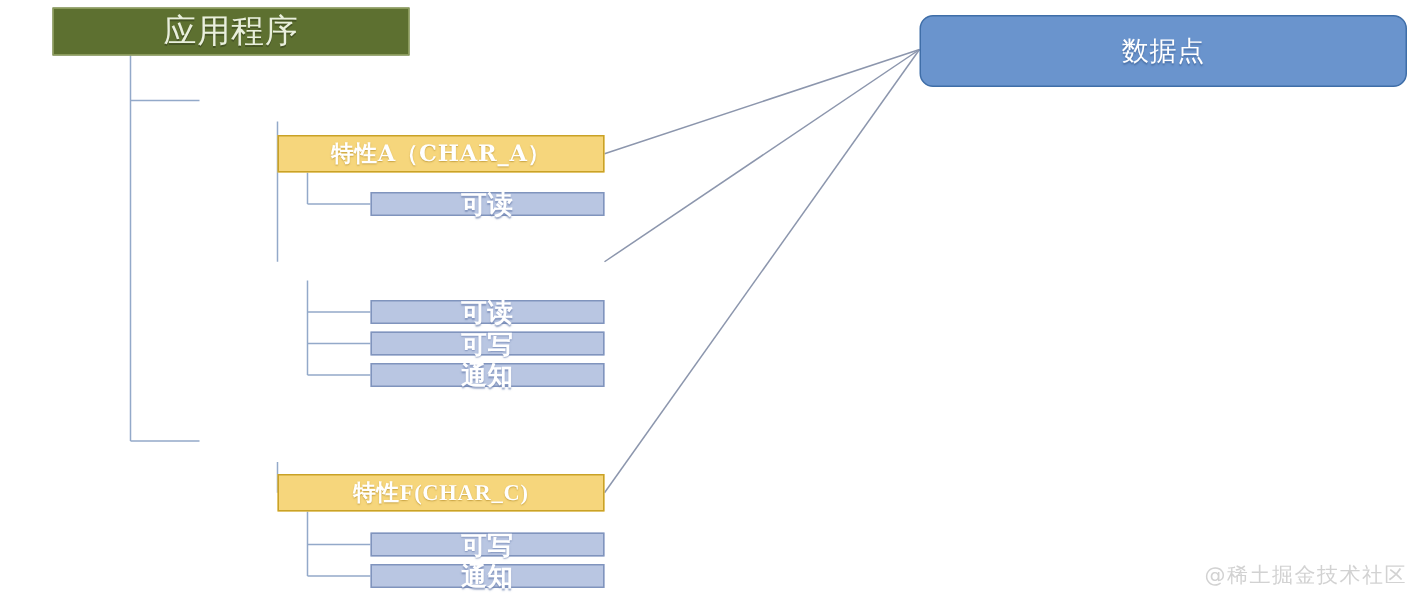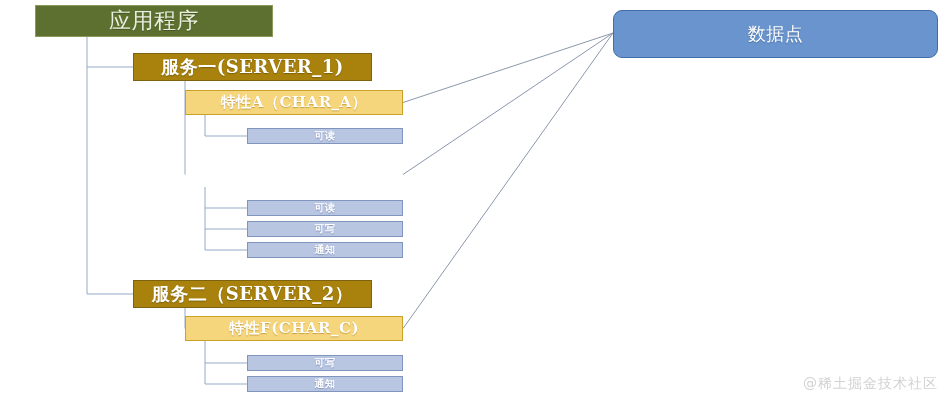--- a/index.html
+++ b/index.html
@@ -60,21 +60,21 @@
     font-size: 15px;
     font-weight: 700;
     font-family: "DejaVu Serif", "Liberation Serif", serif;
     text-shadow: 0 1px 1px rgba(160,120,20,0.55);
   }
   
   .node.prop {
     background: #b9c6e2;
     border: 1px solid #8094bd;
     color: #ffffff;
-    font-size: 10px;
+    font-size: 17px;
     font-weight: 700;
     font-family: "DejaVu Serif", "Liberation Serif", serif;
     text-shadow: 0 1px 1px rgba(110,130,175,0.7);
   }
   
   .node.datapoint {
     background: #6a94cd;
     border: 1px solid #3f6ea8;
     border-radius: 9px;
     color: #ffffff;
@@ -117,25 +117,23 @@
       <line x1="205" y1="341" x2="205" y2="384" stroke="#93a9c9" stroke-width="1"></line>
       <line x1="205" y1="363" x2="247" y2="363" stroke="#93a9c9" stroke-width="1"></line>
       <line x1="205" y1="384" x2="247" y2="384" stroke="#93a9c9" stroke-width="1"></line>
       <line x1="403" y1="102.5" x2="613" y2="33" stroke="#8c96ad" stroke-width="1"></line>
       <line x1="403" y1="174.5" x2="613" y2="33" stroke="#8c96ad" stroke-width="1"></line>
       <line x1="403" y1="328.5" x2="613" y2="33" stroke="#8c96ad" stroke-width="1"></line>
     </svg>
 
   <div class="node app" style="left: 35px; top: 5px; width: 238px; height: 32px;">应用程序</div>
 
-  <div class="node service" style="left: 133px; top: 53px; width: 239px; height: 28px;">服务一(SERVER_1)</div>
-  <div class="node service" style="left: 133px; top: 280px; width: 239px; height: 28px;">服务二（SERVER_2）</div>
 
   <div class="node charac" style="left: 185px; top: 90px; width: 218px; height: 25px;">特性A（CHAR_A）</div>
-  <div class="node charac" style="left: 185px; top: 316px; width: 218px; height: 25px;">特性F(CHAR_C)</div>
+  <div class="node charac" style="left: 185px; top: 316px; width: 218px; height: 25px; font-family: Liberation Serif, serif;">特性F(CHAR_C)</div>
 
   <div class="node prop" style="left: 247px; top: 128px; width: 156px; height: 16px;">可读</div>
   <div class="node prop" style="left: 247px; top: 200px; width: 156px; height: 16px;">可读</div>
   <div class="node prop" style="left: 247px; top: 221px; width: 156px; height: 16px;">可写</div>
   <div class="node prop" style="left: 247px; top: 242px; width: 156px; height: 16px;">通知</div>
   <div class="node prop" style="left: 247px; top: 355px; width: 156px; height: 16px;">可写</div>
   <div class="node prop" style="left: 247px; top: 376px; width: 156px; height: 16px;">通知</div>
 
   <div class="node datapoint" style="left: 613px; top: 10px; width: 325px; height: 48px;">数据点</div>
 

